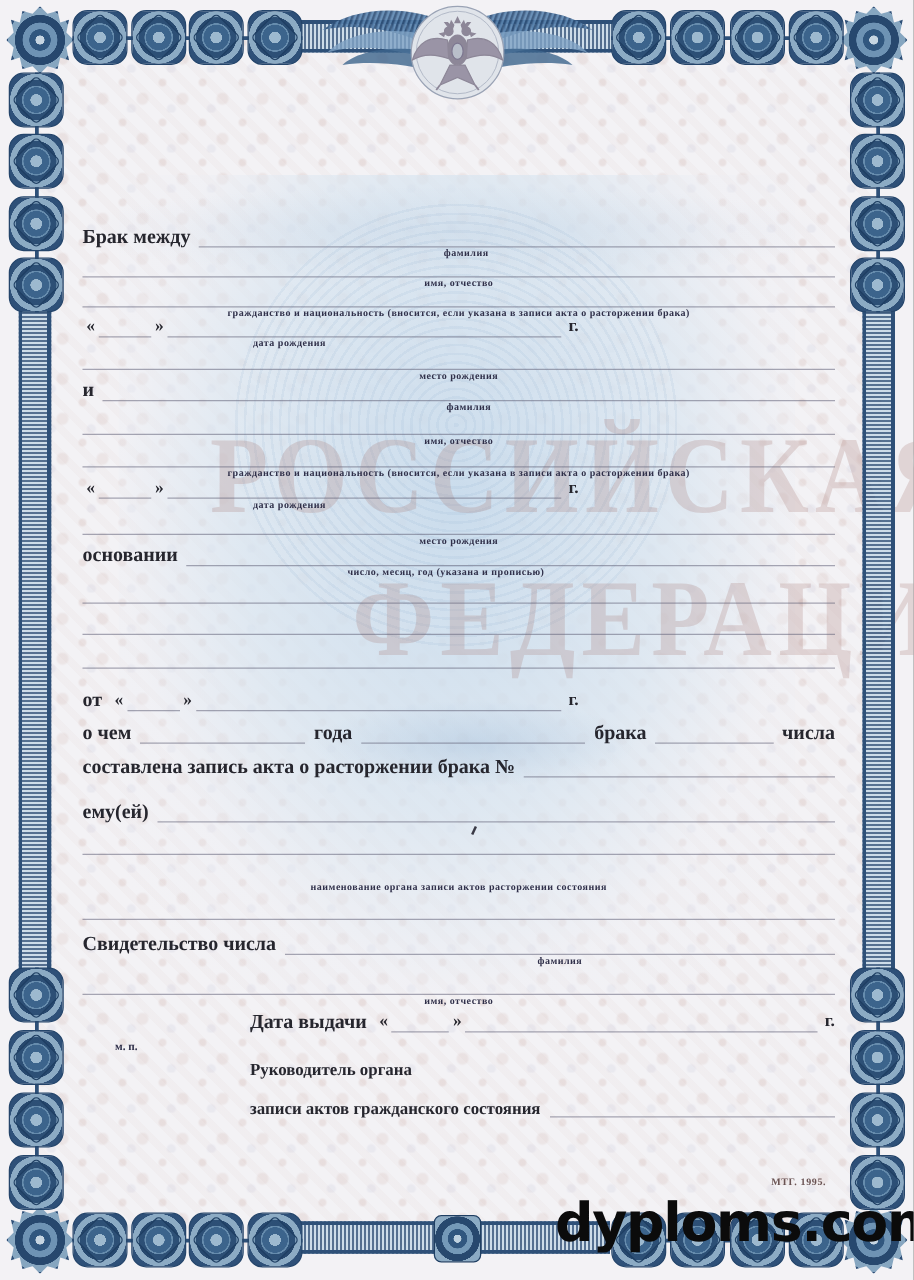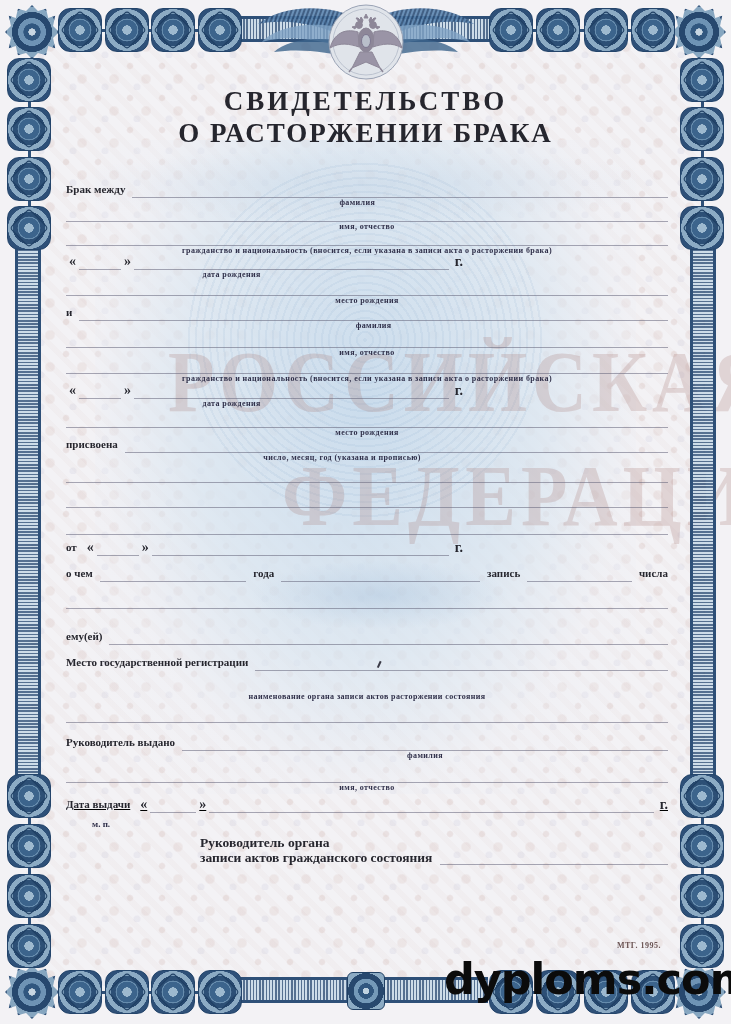--- a/index.html
+++ b/index.html
@@ -51,38 +51,38 @@
     background:radial-gradient(circle,#bfd2e0 0 12%, #31577f 13% 30%, #7499b8 31% 48%, #27486e 49% 70%, #8cabc4 71% 100%);}
   
   .emblem{position:absolute;left:50%;top:0;transform:translateX(-50%);width:220px;height:86px;z-index:3;}
   
   .title{position:absolute;left:0;right:0;top:86px;text-align:center;color:var(--ink);z-index:4;}
   .title .t1{font-size:27px;font-weight:bold;letter-spacing:3px;line-height:30px;}
   .title .t2{font-size:27px;font-weight:bold;letter-spacing:2px;line-height:34px;}
   
   .content{position:absolute;left:66px;top:178px;width:602px;z-index:4;}
   .row{position:relative;display:flex;align-items:flex-end;height:20px;}
-  .lbl{font-size:11px;font-weight:bold;line-height:17px;color:var(--ink);white-space:nowrap;padding-right:7px;}
+  .lbl{font-size:16px;font-weight:bold;line-height:17px;color:var(--ink);white-space:nowrap;padding-right:7px;}
   .fill{flex:1 1 auto;position:relative;height:100%;border-bottom:1px solid var(--line);}
   .gap{flex:0 0 42px;height:100%;border-bottom:1px solid var(--line);}
   .q{font-size:14px;font-weight:bold;color:var(--ink);padding:0 3px;line-height:16px;}
   .gsfx{font-size:14px;font-weight:bold;color:var(--ink);padding-left:6px;line-height:16px;}
   .sp{flex:0 0 205px;}
   .cap{position:absolute;top:100%;margin-top:1px;left:50%;transform:translateX(-50%);
        font-size:8px;font-weight:bold;letter-spacing:.4px;color:var(--cap);white-space:nowrap;line-height:10px;}
   .cap.p31{left:31%;} .cap.p40{left:40%;} .cap.p42{left:42%;}
   .caption-row{display:flex;justify-content:center;align-items:flex-end;height:24px;margin-top:6px;padding-bottom:2px;}
   .caption-row .capc{font-size:8px;font-weight:bold;letter-spacing:.4px;color:var(--cap);}
   .mp-row{margin-top:6px;height:14px;padding-left:26px;font-size:9px;font-weight:bold;color:var(--cap);}
   .ruk{margin-top:2px;margin-left:134px;}
   .ruk .r1{font-size:13.5px;font-weight:bold;color:var(--ink);line-height:15px;}
   .ruk .r2line{display:flex;align-items:flex-end;}
-  .ruk .r2{font-size:13.5px;font-weight:bold;color:var(--ink);line-height:15px;padding-right:8px;}
+  .ruk .r2{font-size:13.5px;font-weight:bold;color:var(--ink);line-height:15px;padding-right:8px;margin-top:16px;}
   .ruk .r2line .fill{height:14px;}
-  .indent134{text-decoration:underline;}
+  .indent134{margin-left:134px;}
   .speck{position:absolute;left:312px;top:484px;width:5px;height:7px;border-left:2px solid #3a3a46;transform:rotate(25deg);}
   .mtg{position:absolute;right:70px;top:941px;font-size:8px;font-weight:bold;color:#6b5454;letter-spacing:.5px;z-index:4;}
   .site-wm{position:absolute;left:444px;top:954px;z-index:9;font-family:"DejaVu Sans",sans-serif;
     font-weight:bold;font-size:43px;letter-spacing:-1px;color:#0b0b0b;}
 </style>
 </head>
 <body>
 
 <div class="page">
 
@@ -186,24 +186,20 @@
         <ellipse cx="110" cy="40" rx="8" ry="12"></ellipse>
         <path d="M102 32 C88 28 78 34 74 48 C84 42 94 44 103 47 Z" fill="#9a94a6"></path>
         <path d="M118 32 C132 28 142 34 146 48 C136 42 126 44 117 47 Z" fill="#9a94a6"></path>
         <path d="M104 52 L96 68 L110 62 L124 68 L116 52 Z" fill="#9a94a6"></path>
         <path d="M96 68 l-3 4 M124 68 l3 4" stroke-width="1.5" fill="none"></path>
       </g>
       <ellipse cx="110" cy="41" rx="4.5" ry="6.5" fill="#b9bfca" stroke="#7d7790" stroke-width="1"></ellipse>
     </svg>
   </div>
 
-  <div class="title">
-    <div class="t1">СВИДЕТЕЛЬСТВО</div>
-    <div class="t2">О РАСТОРЖЕНИИ БРАКА</div>
-  </div>
 
   <div class="content">
 
     <div class="row">
       <span class="lbl">Брак между</span>
       <span class="fill">
         <span class="cap p42">фамилия</span>
       </span>
     </div>
 
@@ -266,84 +262,84 @@
       <span class="sp"></span>
     </div>
 
     <div class="row" style="margin-top:9px">
       <span class="fill">
         <span class="cap">место рождения</span>
       </span>
     </div>
 
     <div class="row" style="margin-top:5px">
-      <span class="lbl">присвоена</span>
+      <span class="lbl">основании</span>
       <span class="fill">
         <span class="cap p40">число, месяц, год (указана и прописью)</span>
       </span>
     </div>
 
     <div class="row" style="margin-top:10px">
       <span class="fill"></span>
     </div>
 
     <div class="row" style="margin-top:5px">
       <span class="fill"></span>
     </div>
 
 
     <div class="row" style="margin-top:7px">
       <span class="fill"></span>
     </div>
 
-    <div class="row" style="margin-top:1px">
+    <div class="row" style="margin-top:14px">
       <span class="lbl">от</span>
       <span class="q">«</span>
       <span class="gap"></span>
       <span class="q">»</span>
       <span class="fill"></span>
       <span class="gsfx">г.</span>
       <span class="sp"></span>
     </div>
 
     <div class="row" style="margin-top:6px">
       <span class="lbl">о чем</span>
       <span class="fill" style="flex-grow:1.4"></span>
       <span class="lbl" style="padding-left:7px">года</span>
       <span class="fill" style="flex-grow:1.9"></span>
-      <span class="lbl" style="padding-left:7px">запись</span>
+      <span class="lbl" style="padding-left:7px">брака</span>
       <span class="fill" style="flex-grow:1"></span>
       <span class="lbl" style="padding-left:7px;padding-right:0">числа</span>
     </div>
 
     <div class="row" style="margin-top:7px">
+      <span class="lbl">составлена запись акта о расторжении брака №</span>
       <span class="fill"></span>
     </div>
 
 
     <div class="row" style="margin-top:16px">
       <span class="lbl">ему(ей)</span>
       <span class="fill"></span>
     </div>
 
     <div class="row" style="margin-top:6px">
-      <span class="lbl">Место государственной регистрации</span>
       <span class="fill"></span>
     </div>
 
     <div class="caption-row">
       <span class="capc">наименование органа записи актов расторжении состояния</span>
     </div>
 
     <div class="row">
       <span class="fill"></span>
     </div>
 
     <div class="row" style="margin-top:8px">
-      <span class="lbl">Руководитель выдано</span>
+      <span class="lbl">Свидетельство числа</span>
       <span class="fill">
         <span class="cap">фамилия</span>
       </span>
     </div>
 
     <div class="row" style="margin-top:12px">
       <span class="fill">
         <span class="cap">имя, отчество</span>
       </span>
     </div>

